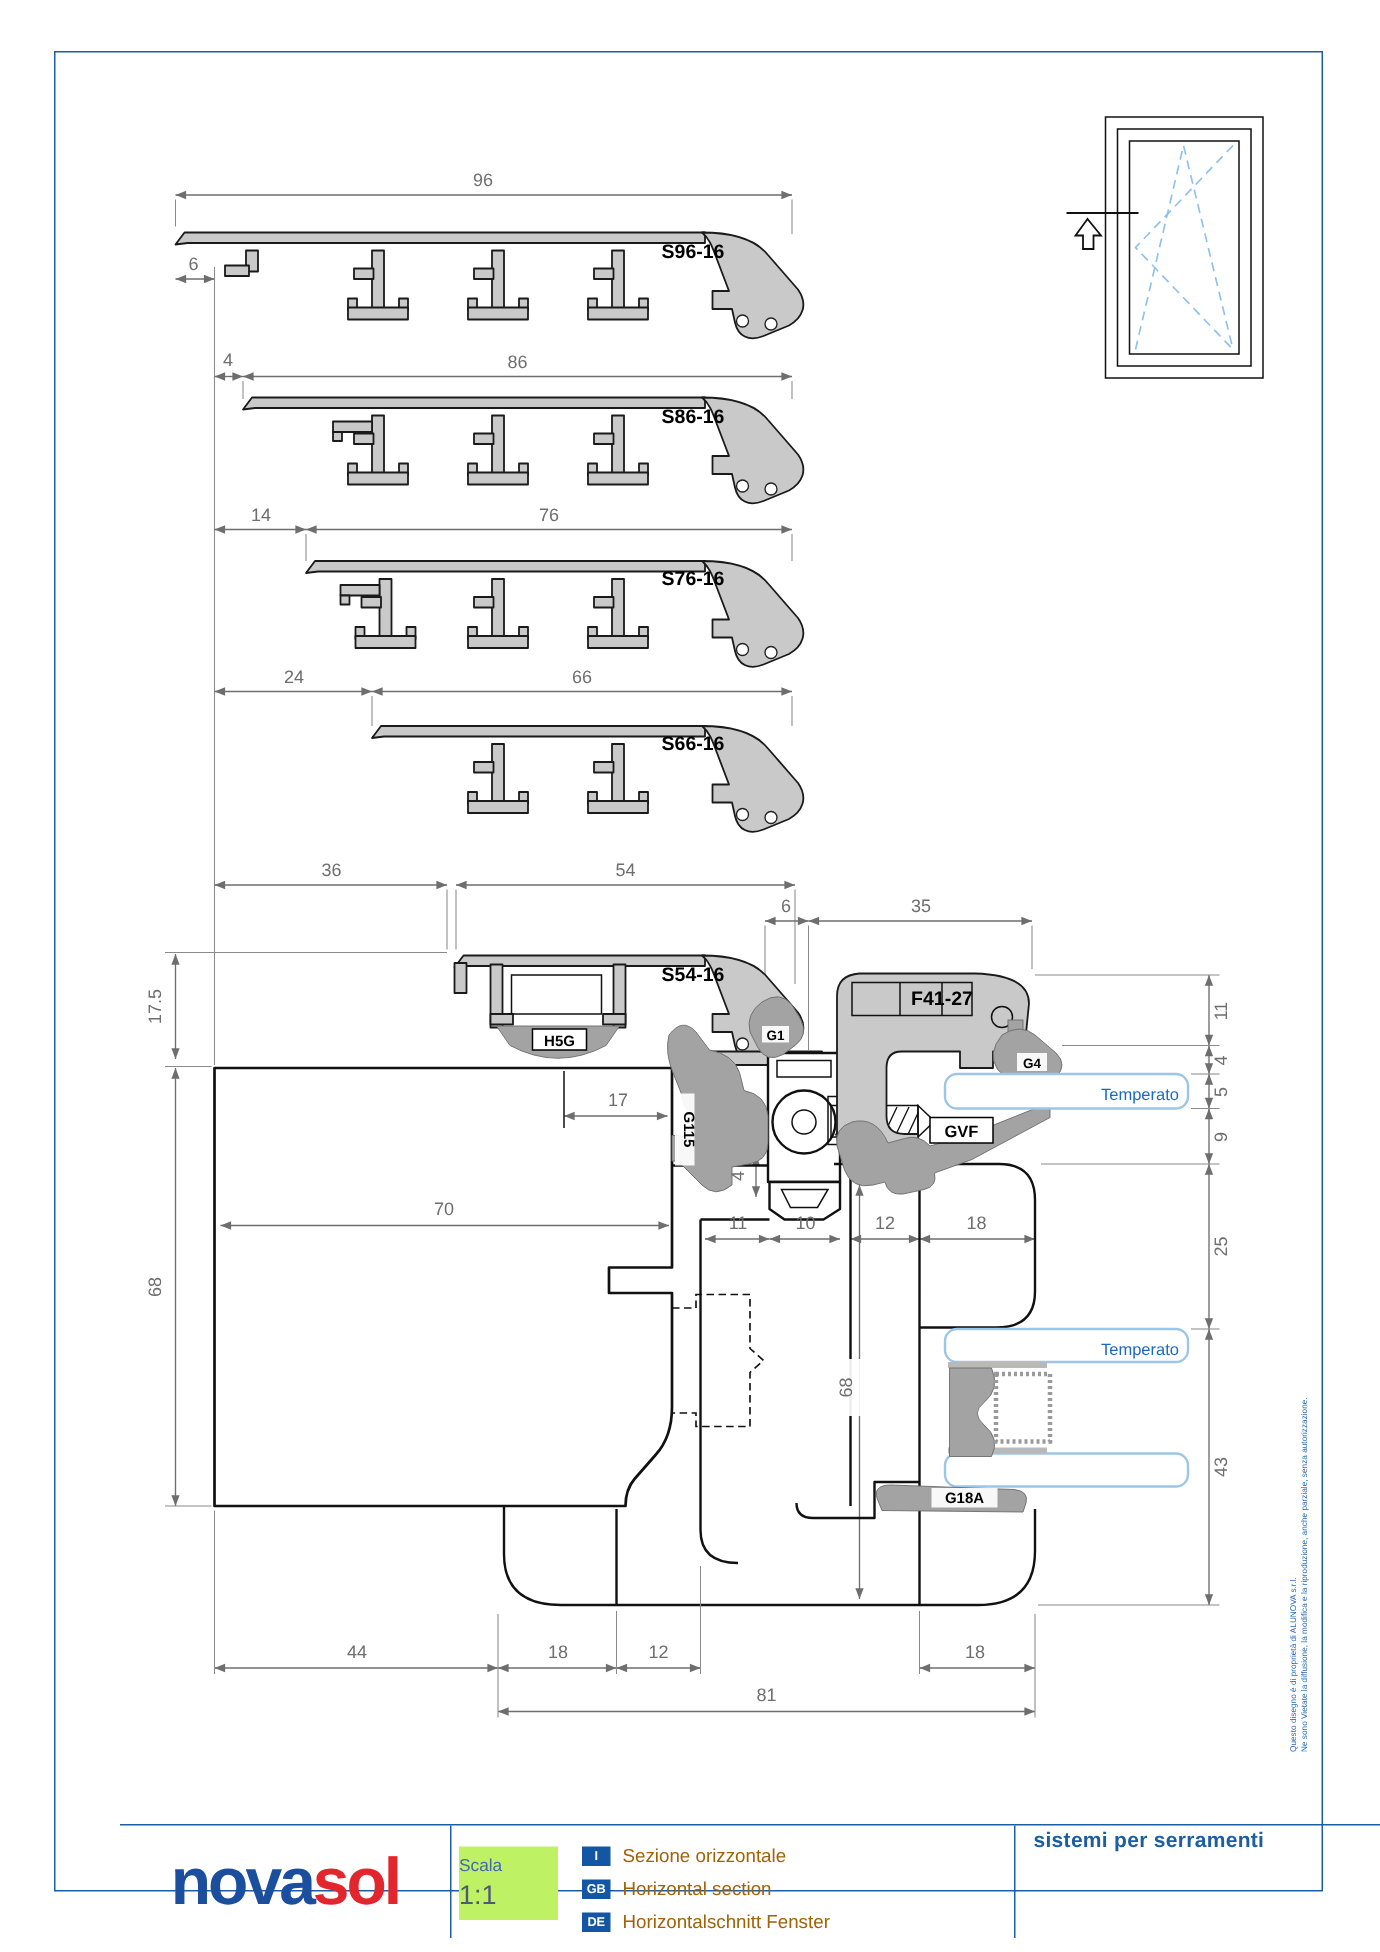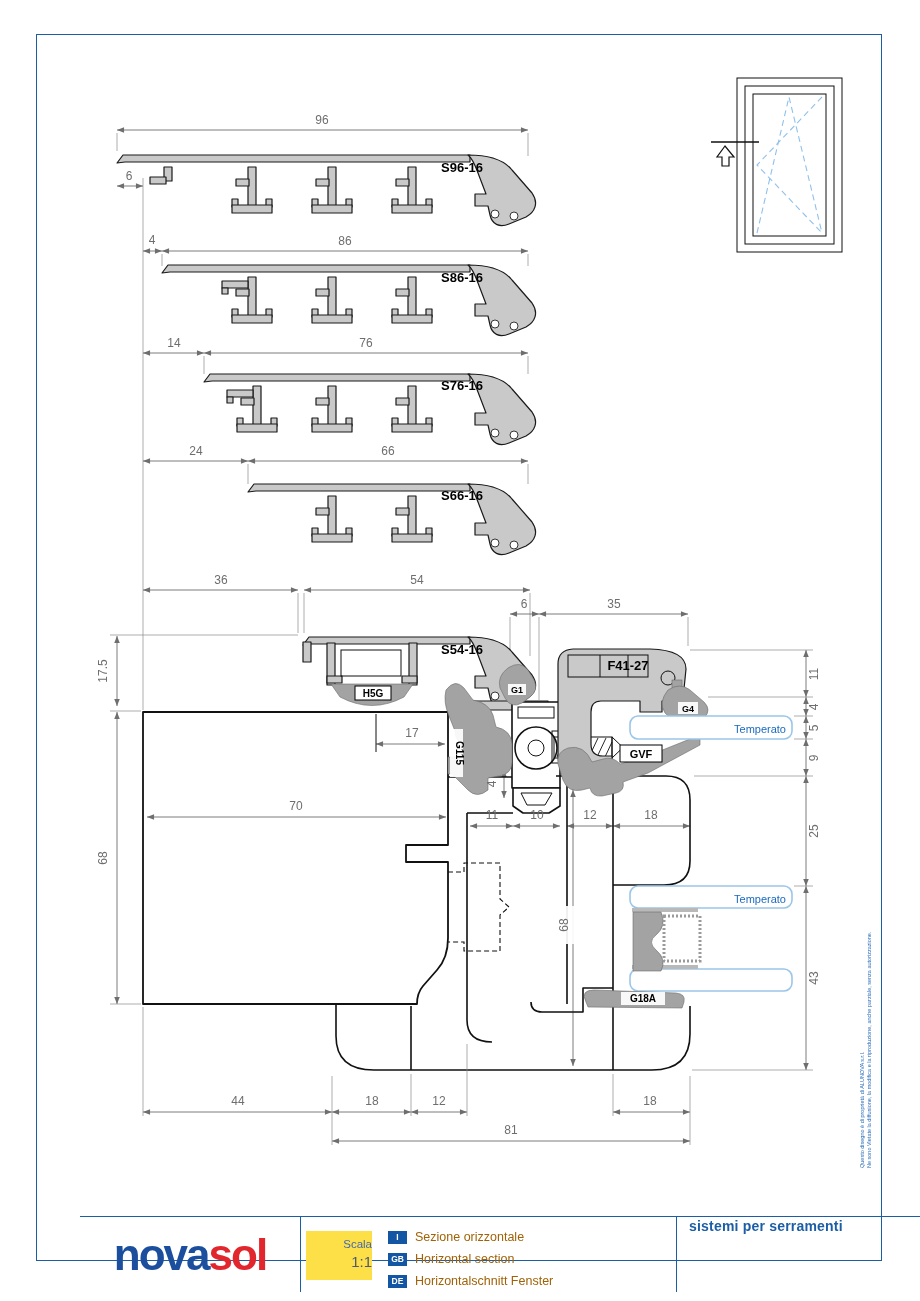--- a/index.html
+++ b/index.html
@@ -24,23 +24,23 @@
   .glbl2{fill:#000;font:bold 11px "Liberation Sans",sans-serif;text-anchor:middle;}
   .ttx{fill:#1a6ac0;font:11px "Liberation Sans",sans-serif;text-anchor:end;}
   .cpy{fill:#2a6db8;font:5.5px "Liberation Sans",sans-serif;}
   .wbg{fill:#fff;stroke:#000;stroke-width:1;}
   .wbgq{fill:#fff;opacity:.92;}
   
   .titleblock{position:absolute;left:36px;top:1216px;width:846px;height:76px;border-top:1.5px solid #1b5ea6;box-sizing:border-box;margin-left:44px;}
   .tb-div{position:absolute;top:0;height:100%;width:1.3px;background:#1b5ea6;}
   .novasol{position:absolute;left:0;top:16px;width:220px;text-align:center;font-size:44px;font-weight:bold;letter-spacing:-2px;line-height:1;}
   .novasol .p1{color:#1b4f9e;} .novasol .p2{color:#e2262d;}
-  .scalabox{position:absolute;left:226px;top:14px;width:66px;height:49px;background:#fde047;text-align:right;}
+  .scalabox{position:absolute;left:226px;top:14px;width:66px;height:49px;background:#bef264;text-align:left;}
   .scalabox .s1{font-size:11.5px;color:#4468b0;padding-top:7px;}
-  .scalabox .s2{font-size:15px;color:#4e5a74;margin-top:3px;}
+  .scalabox .s2{font-size:18px;color:#4e5a74;margin-top:3px;}
   .langs{position:absolute;left:308px;top:13px;}
   .lrow{display:flex;align-items:center;margin-bottom:8px;height:14px;}
   .badge{width:19px;height:13px;background:#1256a4;color:#fff;font-size:8.5px;font-weight:bold;display:flex;align-items:center;justify-content:center;margin-right:8px;}
   .ltxt{font-size:12.5px;color:#a16207;}
   .alunova{position:absolute;left:604px;top:4px;width:242px;}
   .alogo{display:flex;align-items:center;font-size:46px;font-weight:bold;color:#1b5ea6;letter-spacing:-1px;line-height:1;}
   .alogo svg{position:static;margin:0 -4px 0 -2px;transform:translateY(5px);}
   .tagline{font-size:14px;font-weight:bold;color:#1b5ea6;margin:-3px 0 0 5px;letter-spacing:.2px;}
 </style>
 </head>

